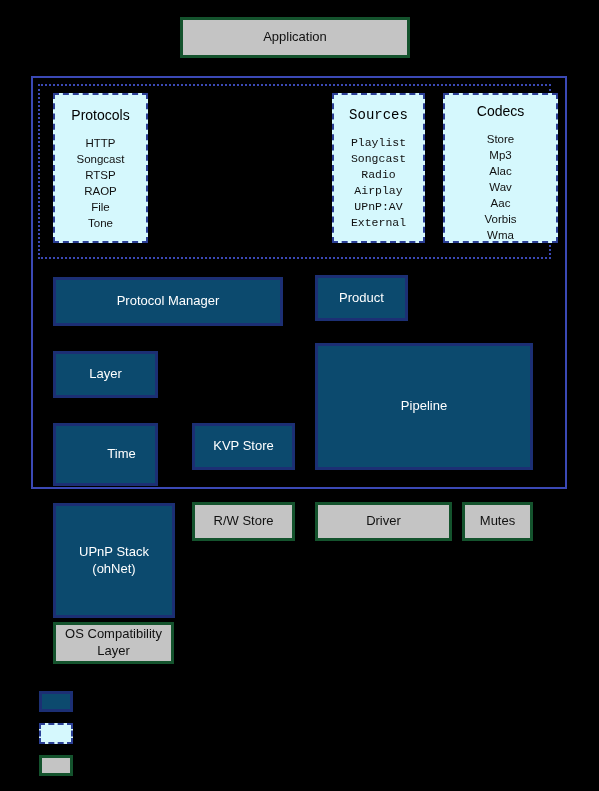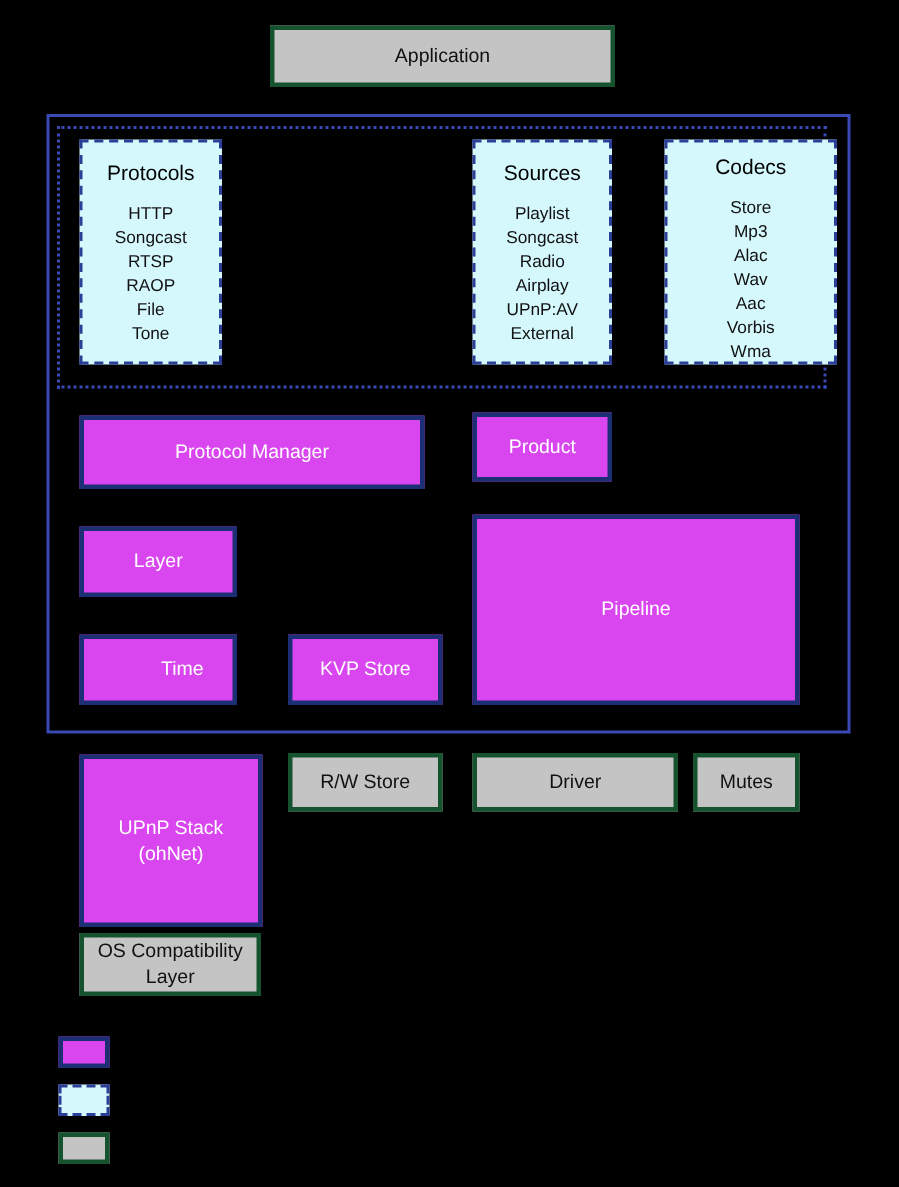--- a/index.html
+++ b/index.html
@@ -32,21 +32,21 @@
   }
   
   .grey {
     background: #c4c4c4;
     border: 3px solid #14532d;
     color: #111111;
     font-size: 13px;
   }
   
   .blue {
-    background: #d946ef;
+    background: #0c4a6e;
     border: 3px solid #1c2f74;
     color: #ffffff;
     font-size: 13px;
   }
   
   .cyan {
     background: #d5f8fd;
     border: 2px dashed #2b3f96;
     color: #111111;
     font-size: 12px;
@@ -116,21 +116,21 @@
       <span>HTTP</span>
       <span>Songcast</span>
       <span>RTSP</span>
       <span>RAOP</span>
       <span>File</span>
       <span>Tone</span>
     </div>
   </div>
 
 
-  <div class="box cyan" style="left:315px; top:93px; width:93px; height:150px;">
+  <div class="box cyan" style="left:332px; top:93px; width:93px; height:150px;font-family:Liberation Mono, monospace;">
     <div class="grp-title">
       <span class="title-line">Sources</span>
     </div>
     <div class="grp-list">
       <span>Playlist</span>
       <span>Songcast</span>
       <span>Radio</span>
       <span>Airplay</span>
       <span>UPnP:AV</span>
       <span>External</span>
@@ -157,21 +157,21 @@
   </div>
 
   <div class="box blue" style="left:315px; top:275px; width:93px; height:46px;">
     <span>Product</span>
   </div>
 
   <div class="box blue" style="left:53px; top:351px; width:105px; height:47px;">
     <span>Layer</span>
   </div>
 
-  <div class="box blue" style="left:53px; top:423px; width:105px; height:47px;padding-left:32px;">
+  <div class="box blue" style="left:53px; top:423px; width:105px; height:63px;padding-left:32px;">
     <span>Time</span>
   </div>
 
   <div class="box blue" style="left:192px; top:423px; width:103px; height:47px;">
     <span>KVP Store</span>
   </div>
 
   <div class="box blue" style="left:315px; top:343px; width:218px; height:127px;">
     <span>Pipeline</span>
   </div>

